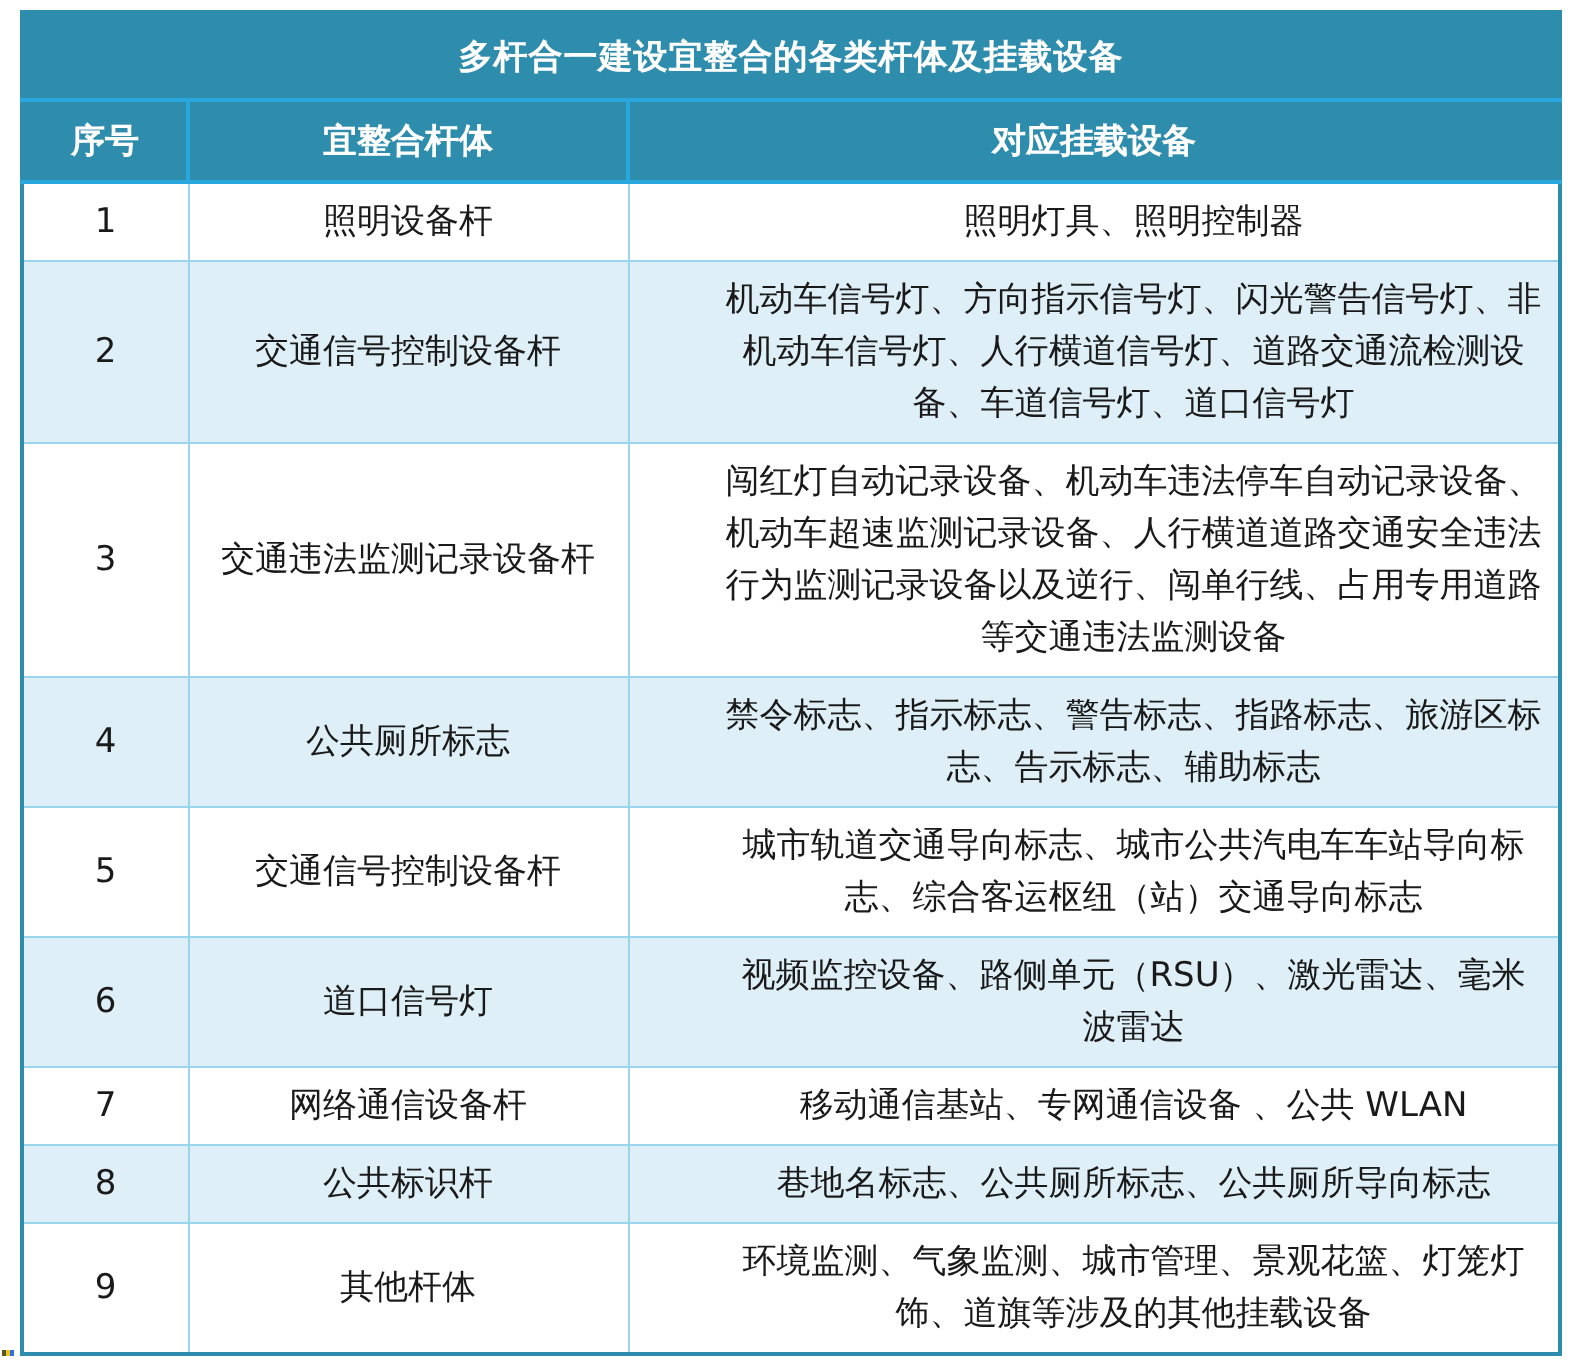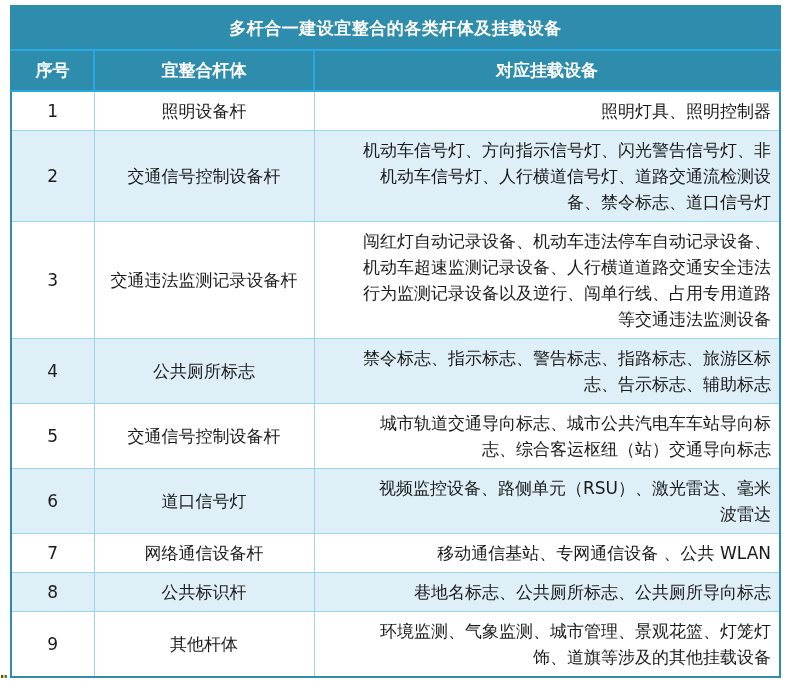--- a/index.html
+++ b/index.html
@@ -39,21 +39,21 @@
   }
   .header-row th:first-child{border-left:none;}
   tbody td{
     border:1px solid var(--grid-line);
     font-size:17px;color:var(--body-text);
     padding:6px 8px;line-height:26px;
     vertical-align:middle;background:#ffffff;
   }
   tbody tr:nth-child(even) td{background:var(--row-alt);}
   td.cell-no,td.cell-pole{text-align:center;}
-  td.cell-dev{text-align:right;padding-left:48px;}
+  td.cell-dev{text-align:center;padding-left:48px;}
   .artifact{position:absolute;left:1px;top:675px;height:3px;display:flex;}
   .artifact span{display:block;width:2px;height:3px;}
 </style>
 </head>
 <body>
 
 <div class="page">
   <table class="poles-table">
     <colgroup>
       <col class="c-no">
@@ -72,21 +72,21 @@
     </thead>
     <tbody>
       <tr>
         <td class="cell-no">1</td>
         <td class="cell-pole">照明设备杆</td>
         <td class="cell-dev">照明灯具、照明控制器</td>
       </tr>
       <tr>
         <td class="cell-no">2</td>
         <td class="cell-pole">交通信号控制设备杆</td>
-        <td class="cell-dev">机动车信号灯、方向指示信号灯、闪光警告信号灯、非机动车信号灯、人行横道信号灯、道路交通流检测设备、禁令标志、道口信号灯</td>
+        <td class="cell-dev">机动车信号灯、方向指示信号灯、闪光警告信号灯、非机动车信号灯、人行横道信号灯、道路交通流检测设备、车道信号灯、道口信号灯</td>
       </tr>
       <tr>
         <td class="cell-no">3</td>
         <td class="cell-pole">交通违法监测记录设备杆</td>
         <td class="cell-dev">闯红灯自动记录设备、机动车违法停车自动记录设备、机动车超速监测记录设备、人行横道道路交通安全违法行为监测记录设备以及逆行、闯单行线、占用专用道路等交通违法监测设备</td>
       </tr>
       <tr>
         <td class="cell-no">4</td>
         <td class="cell-pole">公共厕所标志</td>
         <td class="cell-dev">禁令标志、指示标志、警告标志、指路标志、旅游区标志、告示标志、辅助标志</td>

